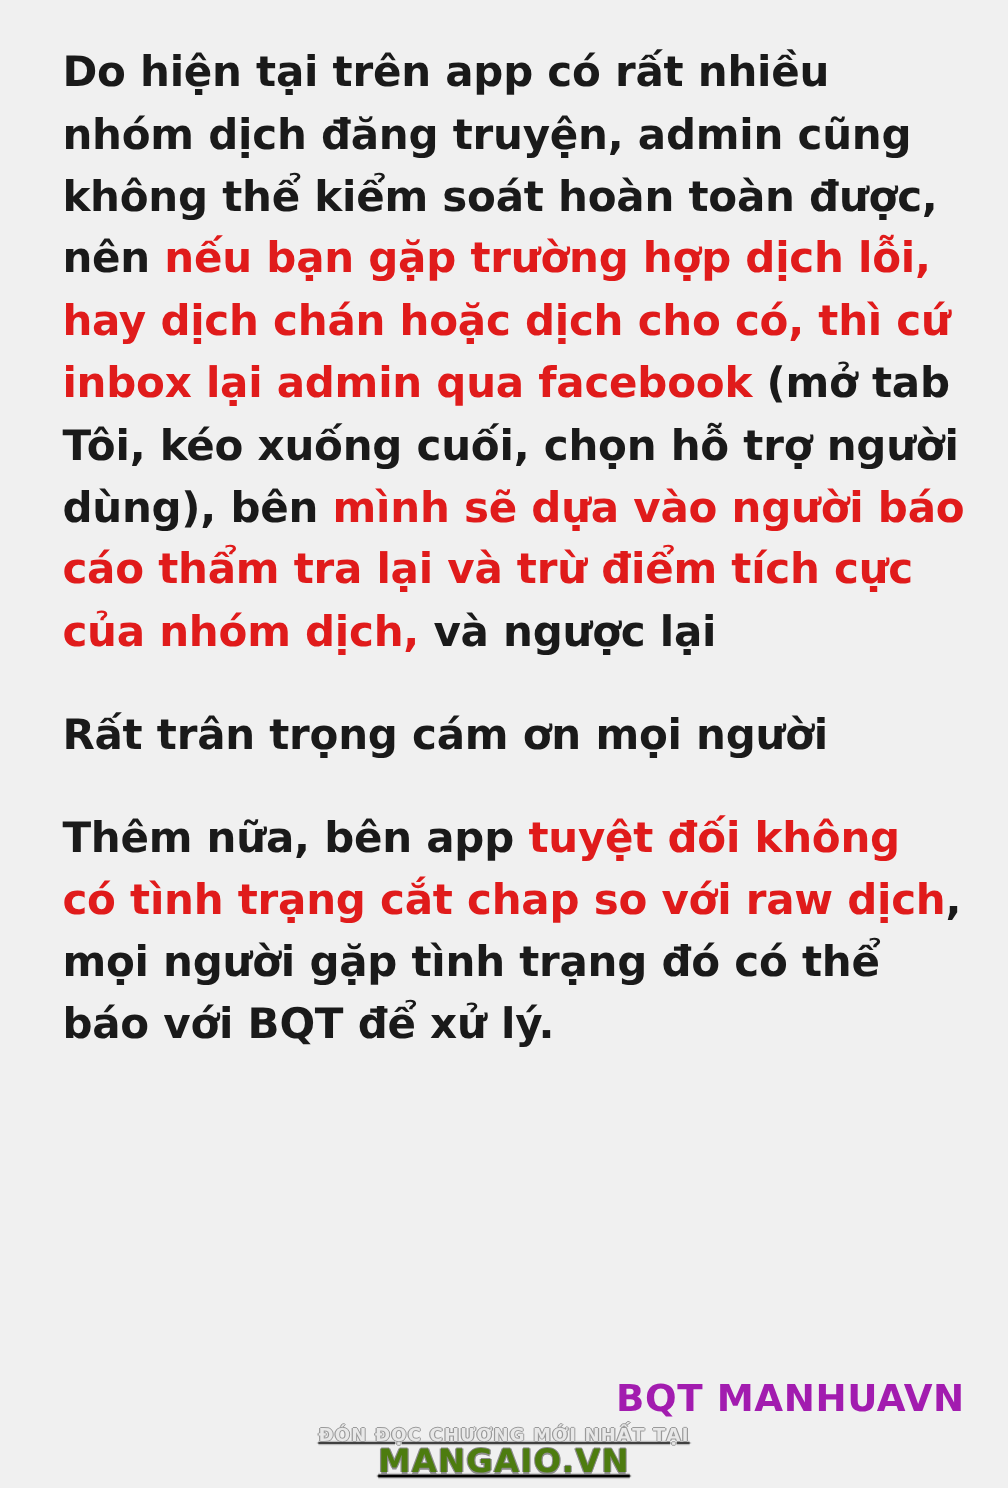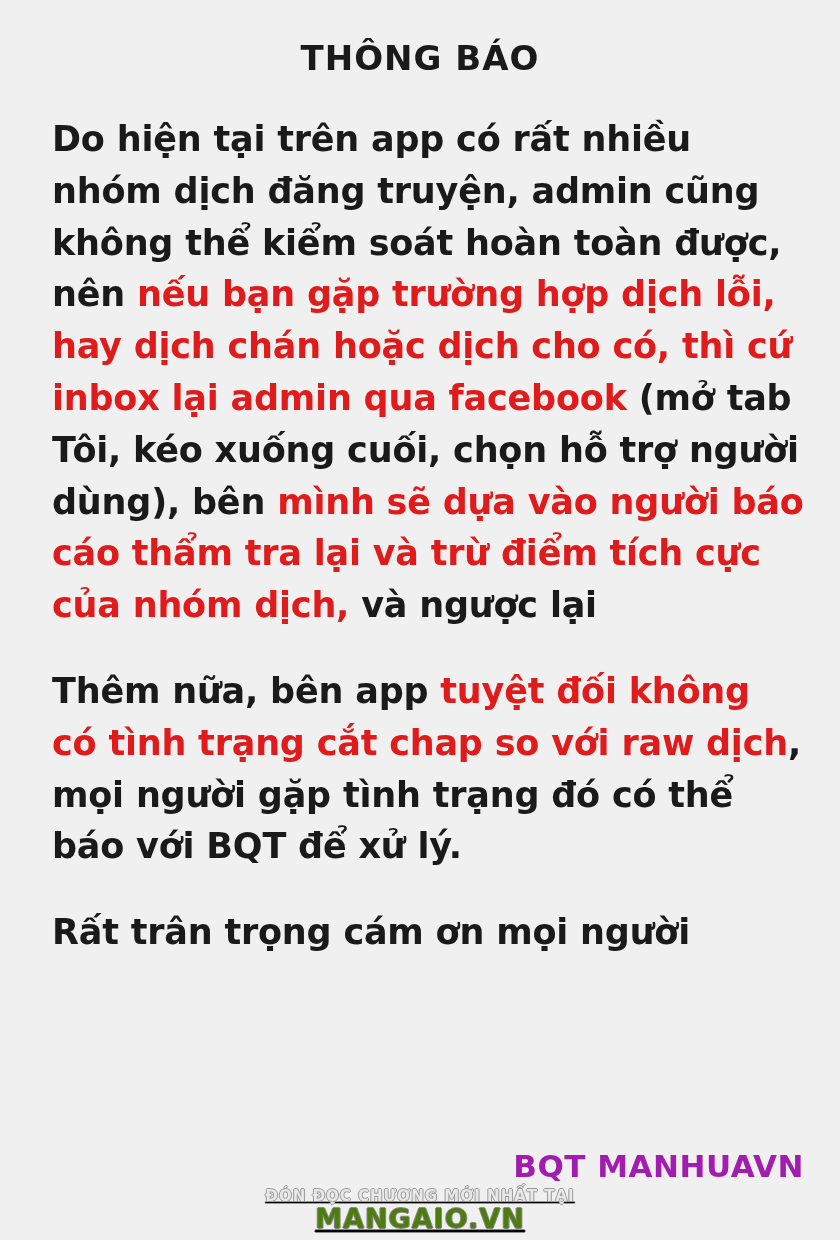--- a/index.html
+++ b/index.html
@@ -83,26 +83,25 @@
     text-shadow: 0 1px 0 #8c8c8c, 0 -1px 0 #8c8c8c, 1px 0 0 #8c8c8c, -1px 0 0 #8c8c8c;
     margin-top: -2px;
     font-family: "DejaVu Sans", sans-serif;
   }
 </style>
 </head>
 <body>
 
 <div class="page">
 
-  <div class="title">THÔNG BÁO</div>
 
   <div class="body-text">
     <p class="para"><span>Do hiện tại trên app có rất nhiều nhóm dịch đăng truyện, admin cũng không thể kiểm soát hoàn toàn được, nên </span><span class="red">nếu bạn gặp trường hợp dịch lỗi, hay dịch chán hoặc dịch cho có, thì cứ inbox lại admin qua facebook</span><span> (mở tab Tôi, kéo xuống cuối, chọn hỗ trợ người dùng), bên </span><span class="red">mình sẽ dựa vào người báo cáo thẩm tra lại và trừ điểm tích cực của nhóm dịch,</span><span> và ngược lại</span></p>
+    <p class="para"><span>Rất trân trọng cám ơn mọi người</span></p>
     <p class="para"><span>Thêm nữa, bên app </span><span class="red">tuyệt đối không có tình trạng cắt chap so với raw dịch</span><span>, mọi người gặp tình trạng đó có thể báo với BQT để xử lý.</span></p>
-    <p class="para"><span>Rất trân trọng cám ơn mọi người</span></p>
   </div>
 
   <div class="signature">BQT MANHUAVN</div>
 
   <div class="watermark">
     <div class="wm-line1">ĐÓN ĐỌC CHƯƠNG MỚI NHẤT TẠI</div>
     <div class="wm-line2">MANGAIO.VN</div>
   </div>
 
 </div>

